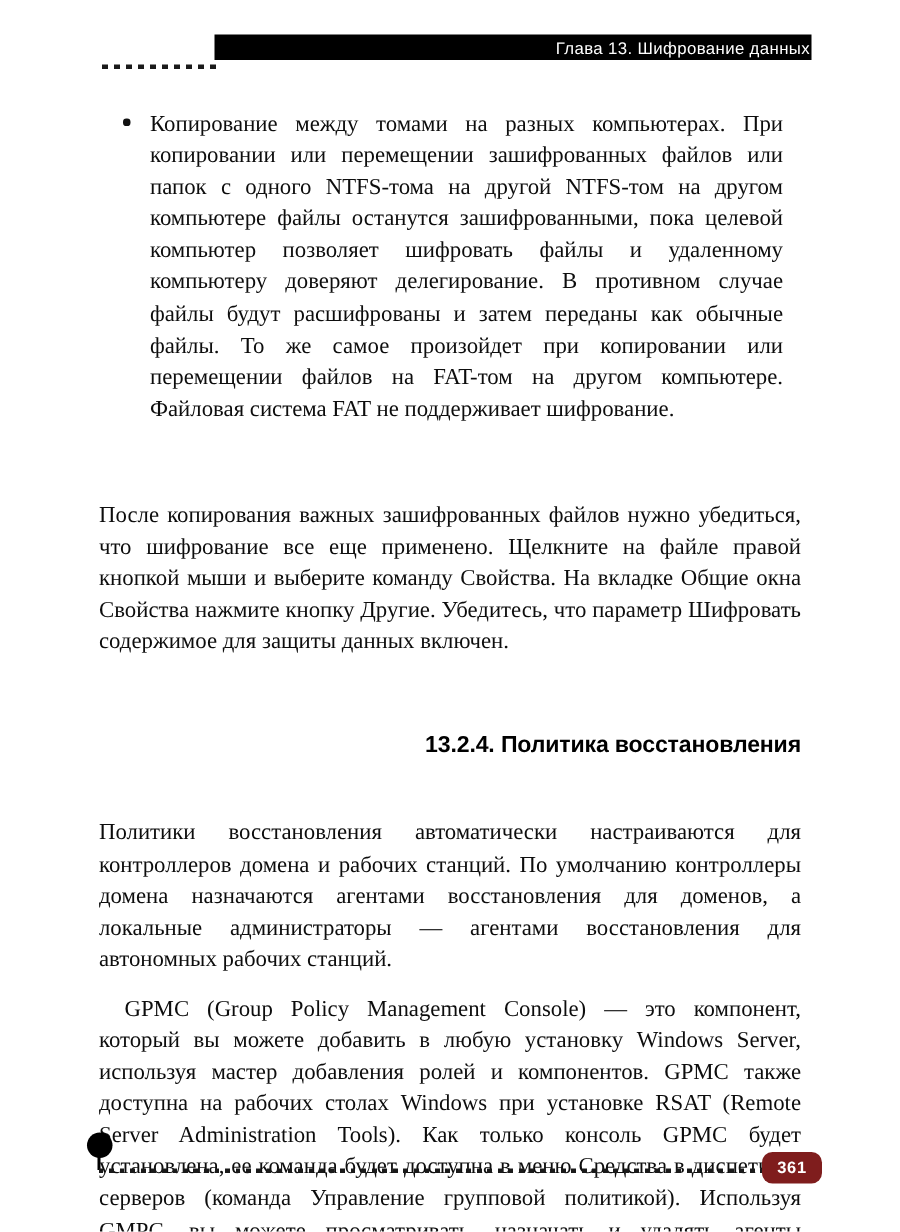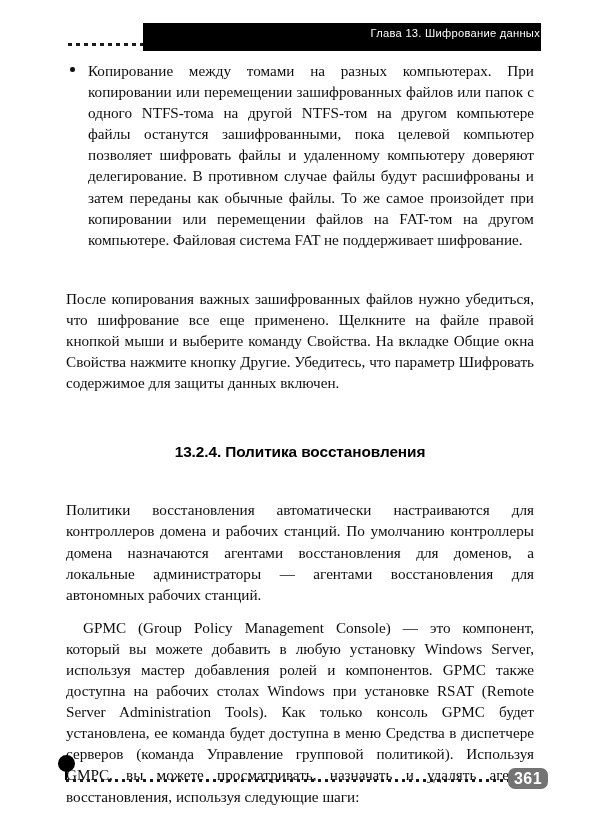--- a/index.html
+++ b/index.html
@@ -34,21 +34,21 @@
       to right,
       #1a1a1a 0px, #1a1a1a 4px,
       rgba(255,255,255,0) 4px, rgba(255,255,255,0) 8px
     );
   }
   .header-bar {
     position: absolute;
     left: 143px;
     top: 23px;
     width: 398px;
-    height: 28px;
+    height: 17px;
     background: #000000;
   }
   .header-title {
     position: absolute;
     right: 1px;
     top: 4px;
     color: #ffffff;
     font-family: "Liberation Sans", sans-serif;
     font-size: 11.2px;
     font-weight: 400;
@@ -78,21 +78,21 @@
 
   
   ul.bullets {
     margin: 0;
     padding: 0;
     list-style: none;
   }
   ul.bullets > li {
     position: relative;
     padding-left: 22px;
-    margin: 0;
+    margin: 12px;
   }
   ul.bullets > li .marker {
     position: absolute;
     left: 4px;
     top: 7px;
     width: 4.5px;
     height: 4.5px;
     border-radius: 50%;
     background: #111111;
   }
@@ -100,21 +100,21 @@
   .gap-lg { height: 38px; }
   .gap-md { height: 21px; }
   .gap-sm { height: 12px; }
 
   
   h2.section-title {
     margin: 0;
     font-family: "Liberation Sans", sans-serif;
     font-size: 15.4px;
     font-weight: bold;
-    text-align: center;
+    text-align: right;
     letter-spacing: -0.1px;
     color: #000000;
   }
   .para-indent {
     text-indent: 17px;
   }
 
   
   .footer {
     position: absolute;
@@ -152,24 +152,24 @@
       rgba(255,255,255,0) 3px, rgba(255,255,255,0) 7px
     );
   }
   .page-badge {
     position: absolute;
     left: 508px;
     top: 13px;
     width: 40px;
     height: 21px;
     border-radius: 7px;
-    background: #737373;
+    background: #7f1d1d;
     color: #ffffff;
     font-family: "Liberation Sans", sans-serif;
-    font-size: 16px;
+    font-size: 11px;
     font-weight: bold;
     letter-spacing: 0.4px;
     display: flex;
     align-items: center;
     justify-content: center;
   }
 </style>
 </head>
 <body>
 

